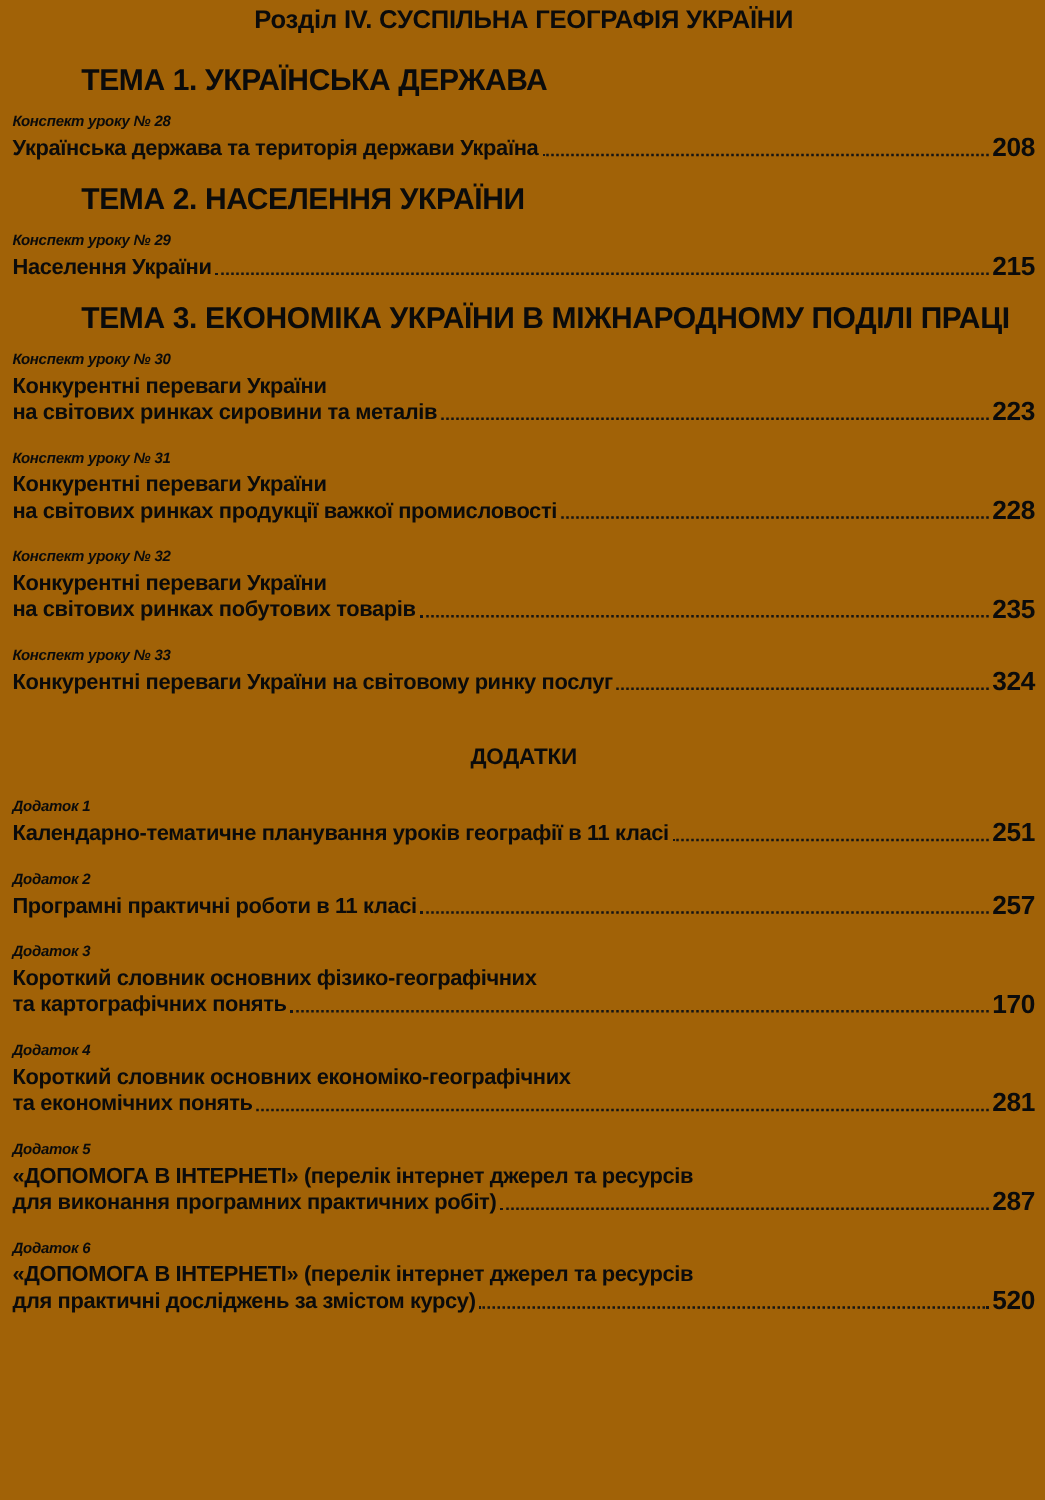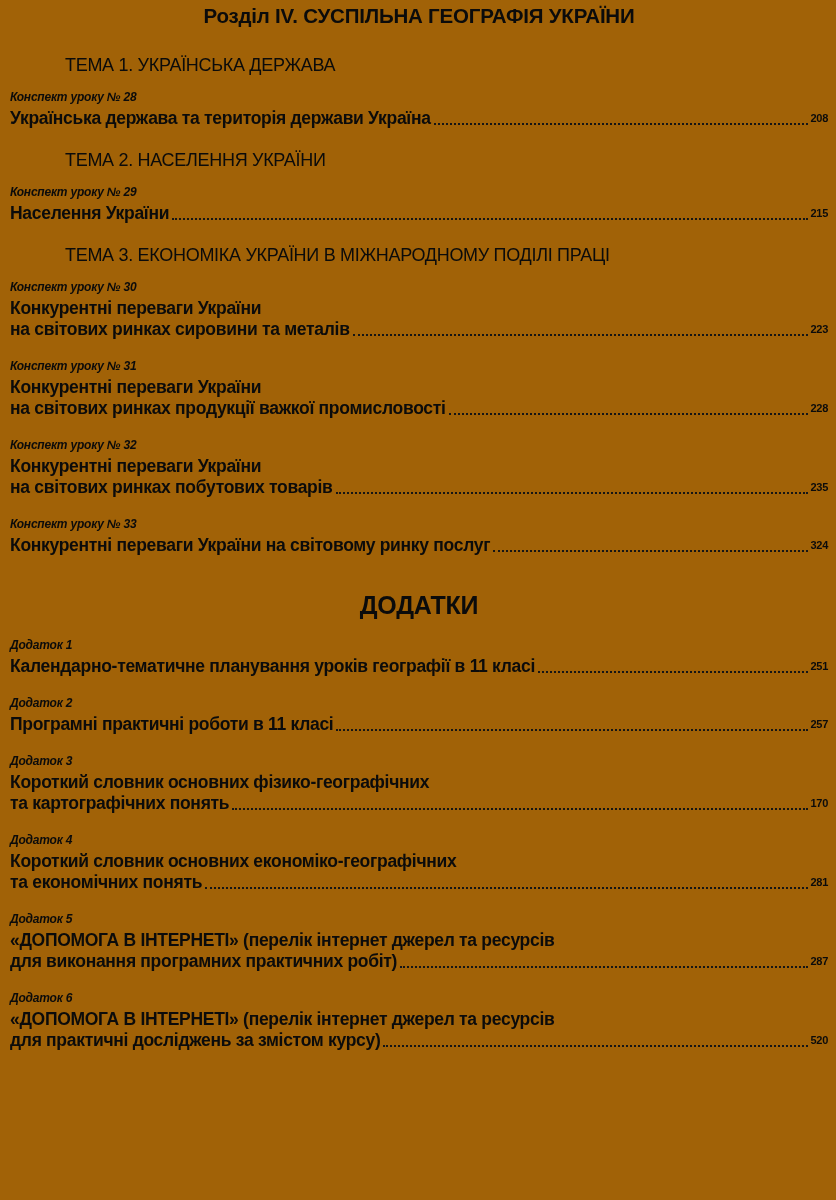--- a/index.html
+++ b/index.html
@@ -24,22 +24,22 @@
   }
   .title {
     font-size: 20.5px;
     font-weight: 700;
     text-align: center;
     letter-spacing: -0.2px;
     line-height: 25px;
     margin: 0 0 26px 0;
   }
   .tema {
-    font-size: 18px;
-    font-weight: 400;
+    font-size: 24px;
+    font-weight: 700;
     letter-spacing: -0.3px;
     line-height: 22px;
     margin: 20px 0 11px 0;
     padding-left: 55px;
   }
   .tema:first-of-type { margin-top: 0; }
   .entry {
     margin: 0 0 16px 0;
   }
   .entry-label {
@@ -58,27 +58,27 @@
     letter-spacing: -0.3px;
   }
   .leader {
     flex: 1;
     border-bottom: 2.6px dotted #151515;
     align-self: flex-end;
     margin: 0 3px 4px 3px;
     min-width: 20px;
   }
   .pagenum {
-    font-size: 11px;
+    font-size: 21px;
     font-weight: 700;
     text-align: right;
     white-space: nowrap;
   }
   .appendix-heading {
-    font-size: 25px;
+    font-size: 18px;
     font-weight: 700;
     text-align: center;
     letter-spacing: -0.2px;
     line-height: 23px;
     margin: 38px 0 18px 0;
   }
 </style>
 </head>
 <body>
 

